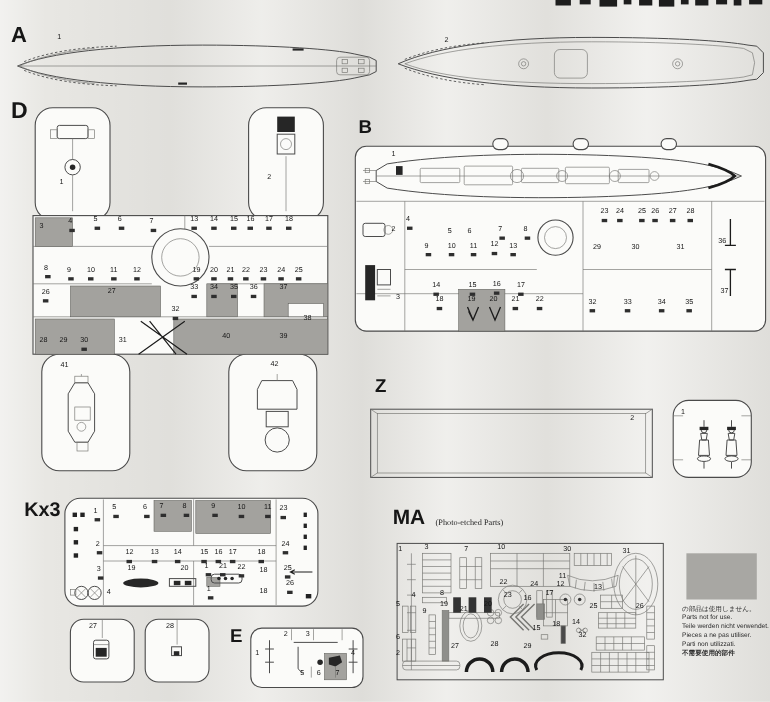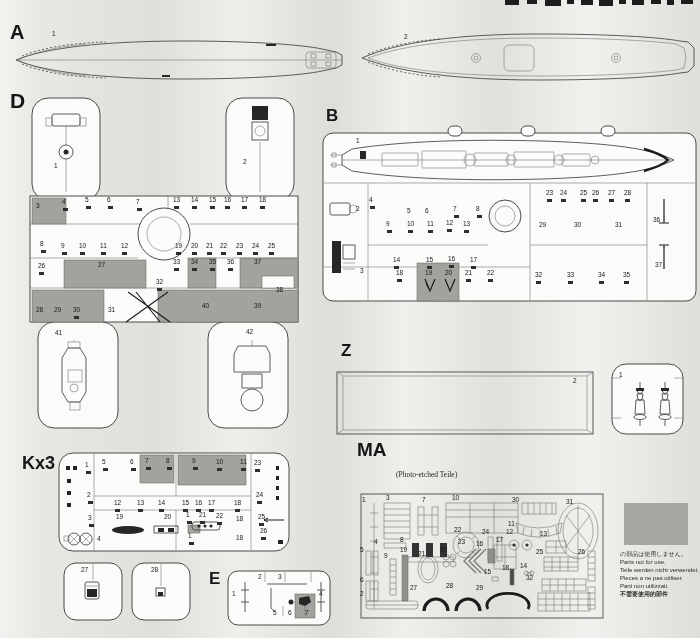--- a/index.html
+++ b/index.html
@@ -489,22 +489,22 @@
   <div class="wrap" style="left:227px;top:570px;width:104px;height:56px;">
       <span class="pn" style="left: 5px; top: 21px;">1</span>
       <span class="pn" style="left: 31px; top: 4px;">2</span>
       <span class="pn" style="left: 51px; top: 4px;">3</span>
       <span class="pn" style="left: 92px; top: 21px;">4</span>
       <span class="pn" style="left: 46px; top: 40px;">5</span>
       <span class="pn" style="left: 61px; top: 40px;">6</span>
       <span class="pn" style="left: 78px; top: 40px;">7</span>
     </div>
 
-  <div class="lbl" style="left:357px;top:440px;font-size:19px;">MA</div>
-  <div class="sub" style="left:396px;top:470px;font-size:7.5px;font-family:'Liberation Serif',serif;">(Photo-etched Teile)</div>
+  <div class="lbl" style="left:357px;top:461px;font-size:19px;">MA</div>
+  <div class="sub" style="left:396px;top:470px;font-size:7.5px;font-family:'Liberation Serif',serif;">(Photo-etched Parts)</div>
 
   <svg style="left:360px;top:493px;" width="244" height="126" viewBox="0 0 244 126">
     <rect class="s" x="1" y="1" width="242" height="124" fill="#fcfcfa"></rect>
     <g class="thin">
 
       <path d="M14,10 L14,116 M10,20 L18,20 M10,34 L18,34 M10,48 L18,48 M10,64 L18,64 M10,80 L18,80 M10,96 L18,96"></path>
 
       <rect x="24" y="10" width="26" height="36"></rect>
       <path d="M24,16 L50,16 M24,22 L50,22 M24,28 L50,28 M24,34 L50,34 M24,40 L50,40"></path>
 

